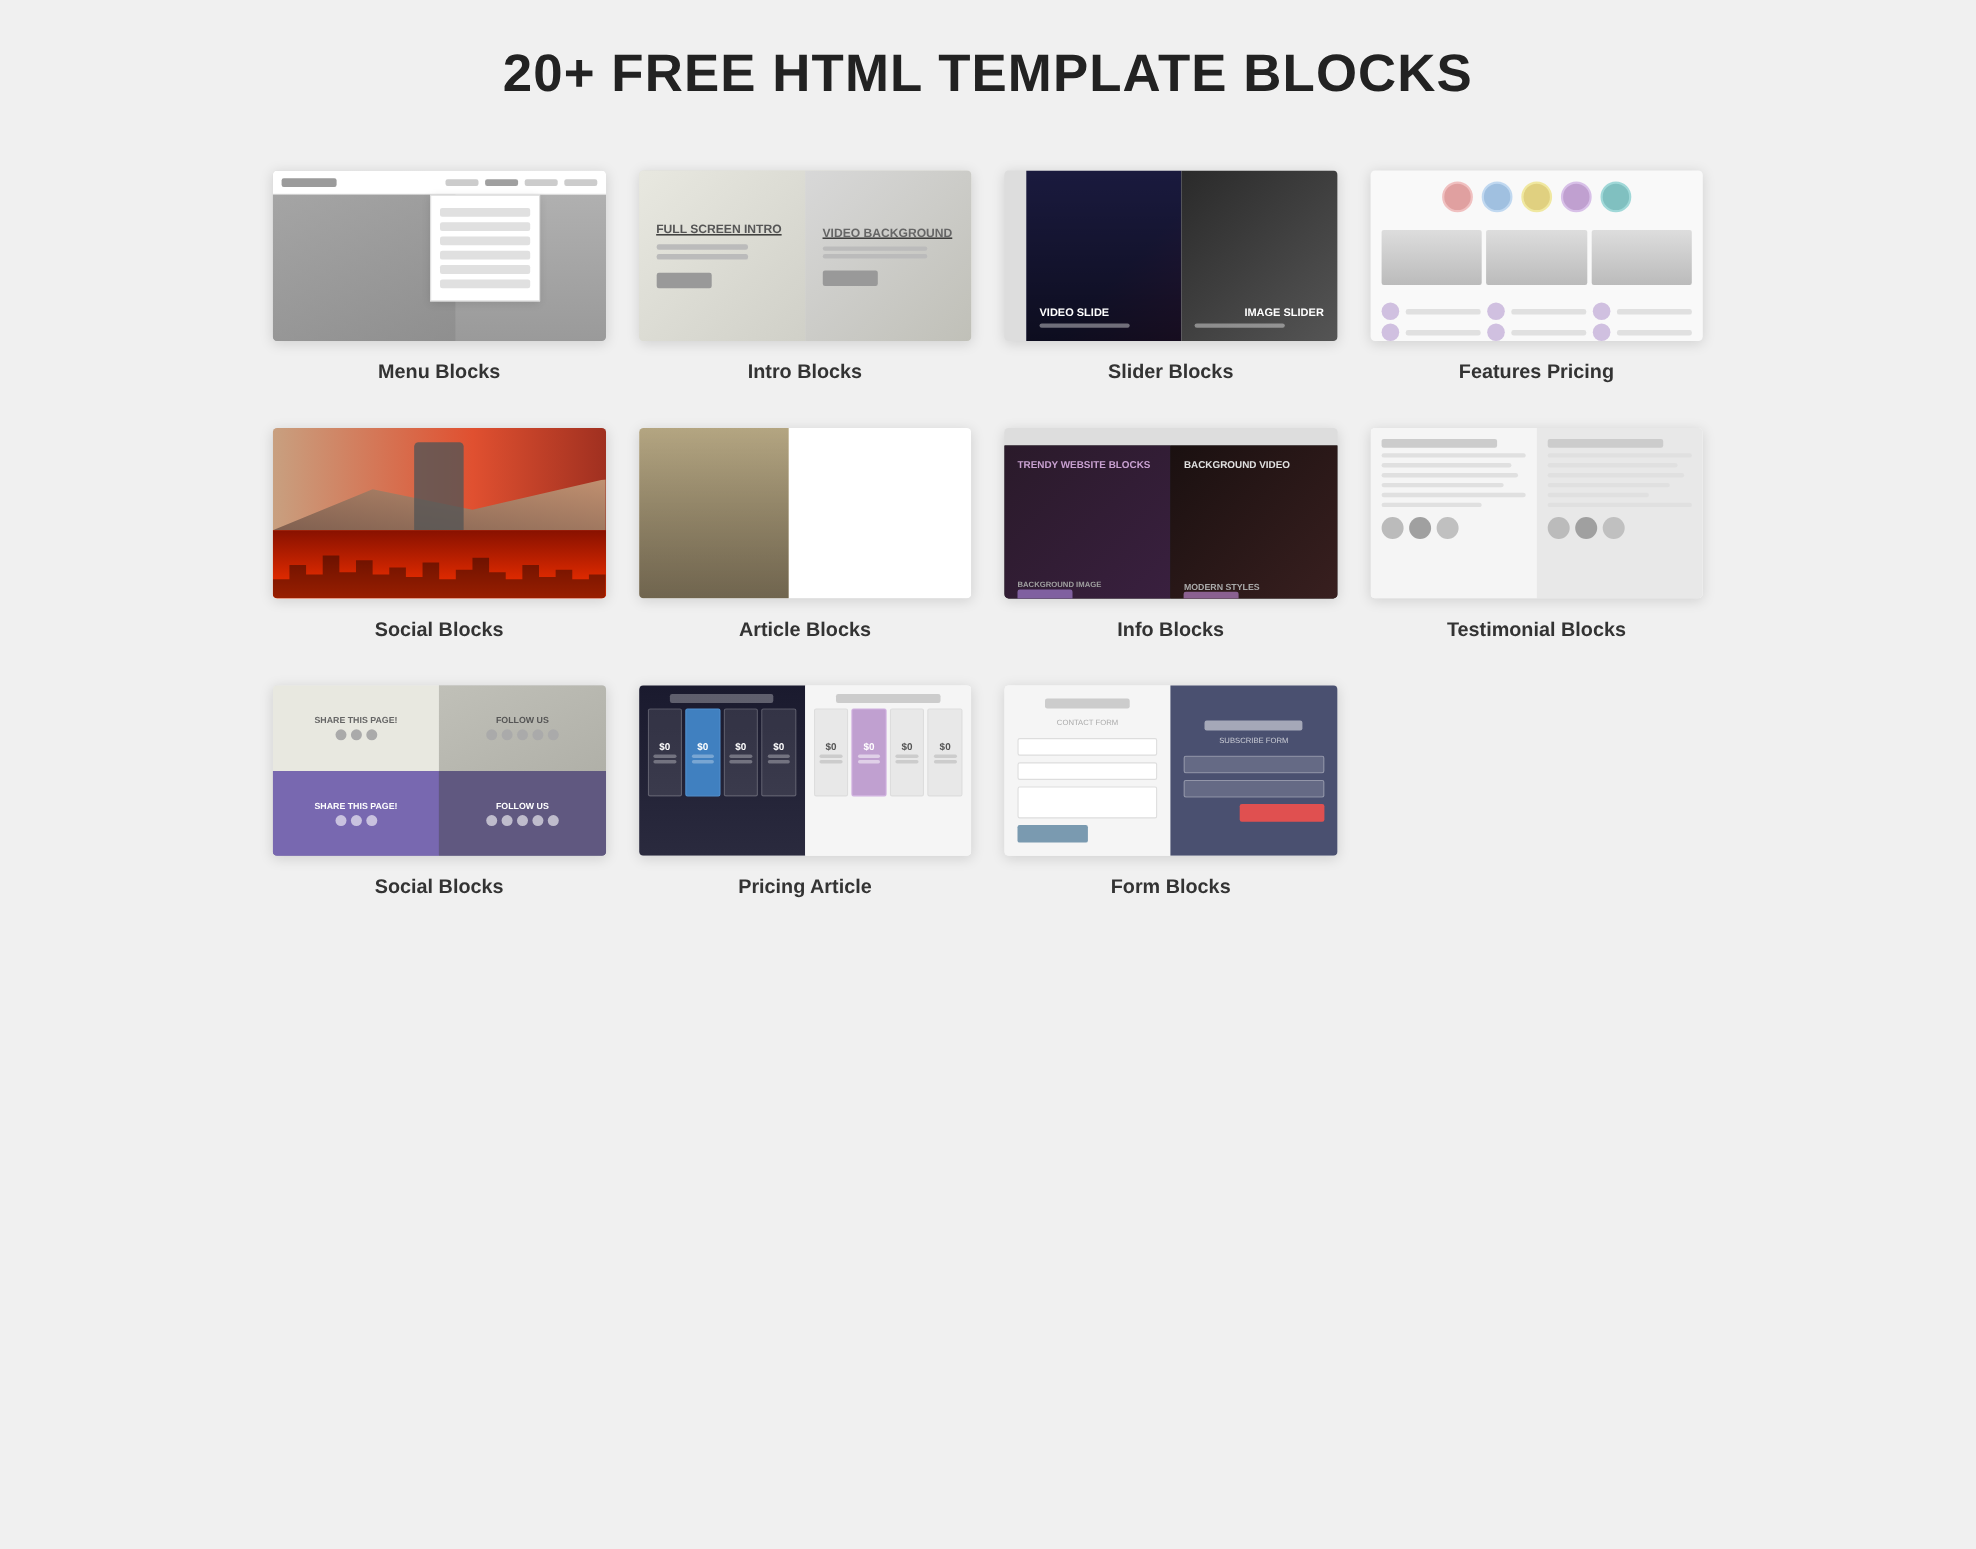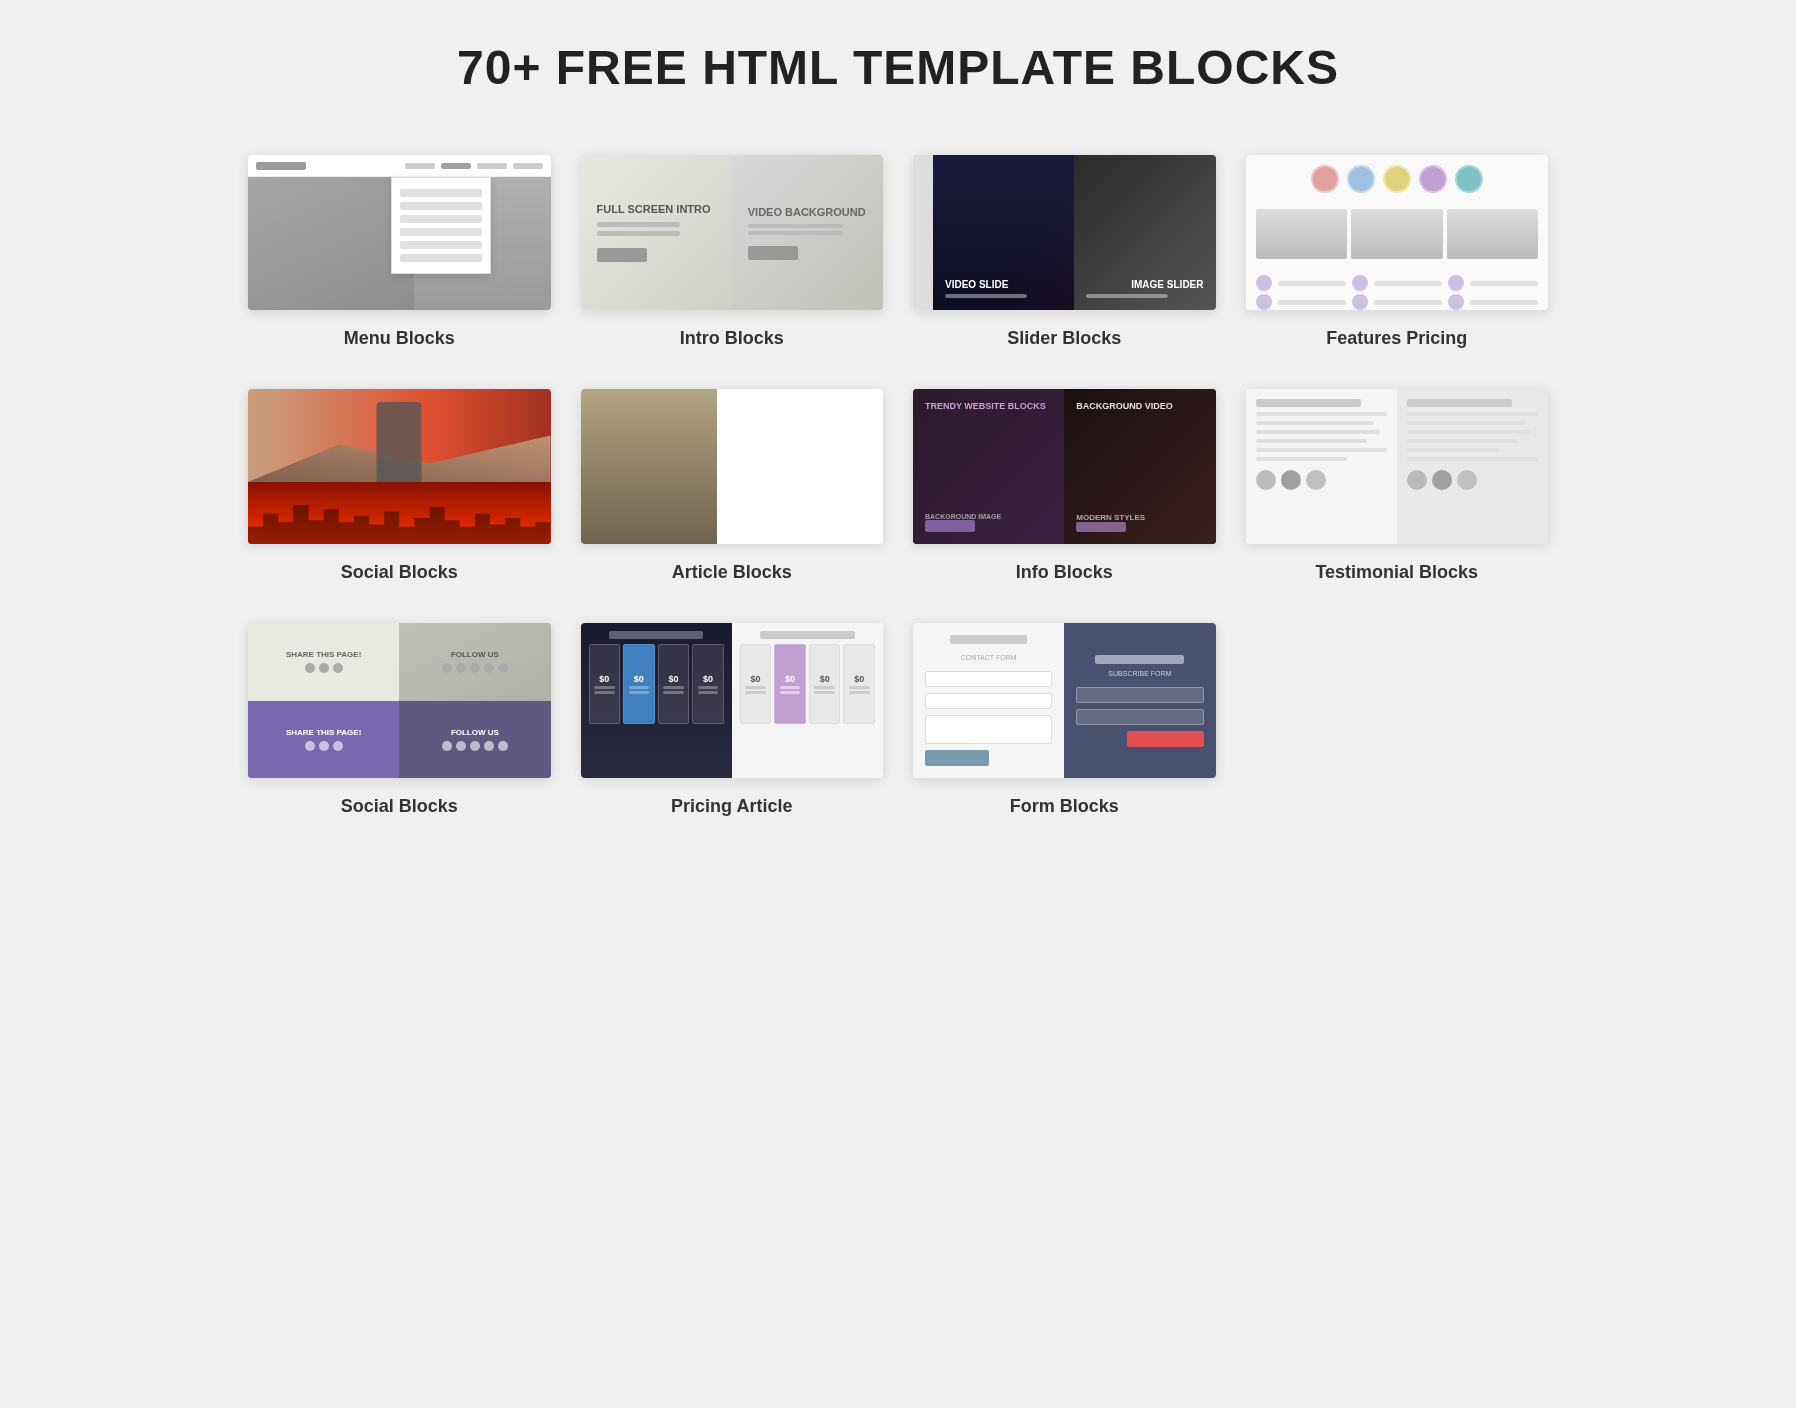--- a/index.html
+++ b/index.html
@@ -111,20 +111,21 @@
       width: 55%;
       height: 100%;
       background: linear-gradient(to bottom right, #a0a0a0, #8a8a8a);
       opacity: 0.7;
     }
 
     
     .preview-intro {
       display: flex;
       height: 100%;
+      text-decoration: underline;
     }
     .preview-intro .left-panel {
       flex: 1;
       background: linear-gradient(to bottom right, #e8e8e0, #d0d0c8);
       display: flex;
       flex-direction: column;
       justify-content: center;
       align-items: flex-start;
       padding: 16px;
     }
@@ -424,20 +425,21 @@
       position: absolute;
       inset: 0;
       background: linear-gradient(to bottom, rgba(0,0,0,0.1), rgba(0,0,0,0.3));
     }
 
     
     .preview-info {
       background: #1a1a1a;
       display: flex;
       height: 100%;
+      margin-top: 16px;
     }
     .preview-info .info-left {
       flex: 1;
       background: linear-gradient(to bottom right, #2a1a2a, #3a2040);
       padding: 12px;
       display: flex;
       flex-direction: column;
       justify-content: space-between;
     }
     .preview-info .info-title {
@@ -765,21 +767,21 @@
       height: 16px;
       background: #e05050;
       border-radius: 2px;
       width: 60%;
       align-self: flex-end;
     }
   </style>
 </head>
 <body>
 
-<h1 class="page-title">70+ FREE HTML TEMPLATE BLOCKS</h1>
+<h1 class="page-title">20+ FREE HTML TEMPLATE BLOCKS</h1>
 
 <div class="grid">
 
   <div class="block-item">
     <div class="block-preview preview-menu">
       <div class="nav-bar">
         <div class="nav-logo"></div>
         <div class="nav-links">
           <div class="nav-link"></div>
           <div class="nav-link active"></div>

